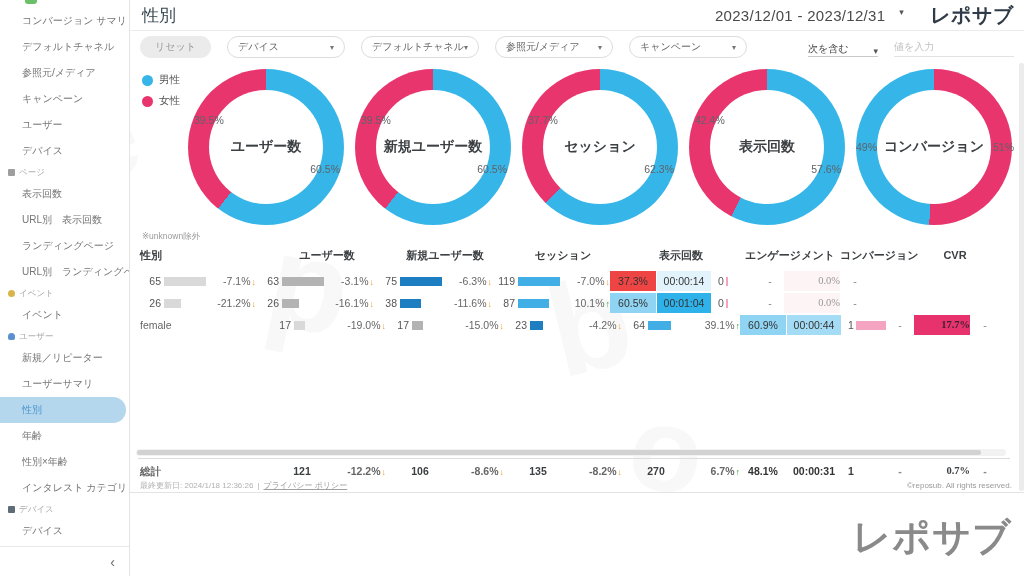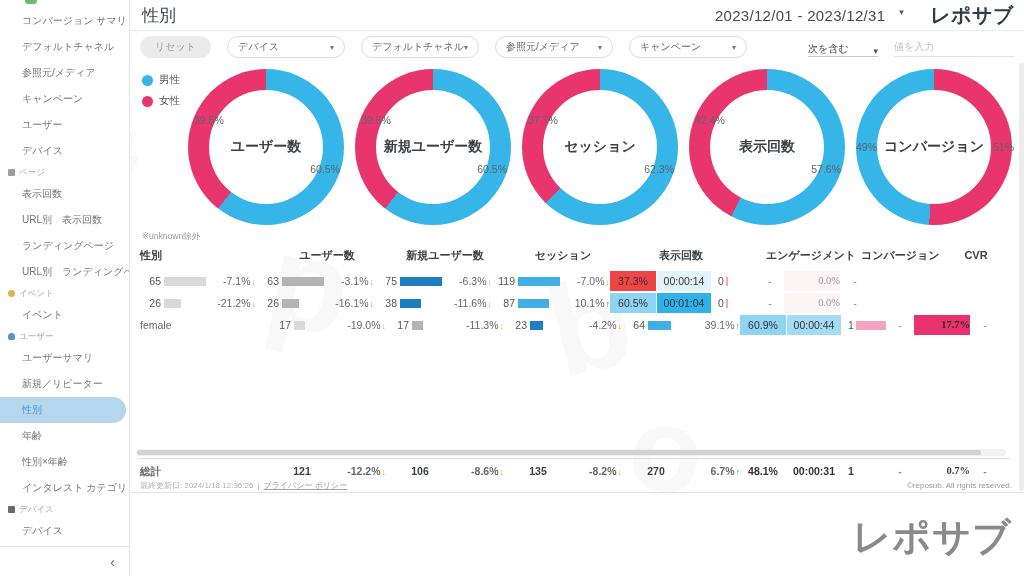--- a/index.html
+++ b/index.html
@@ -89,21 +89,21 @@
 
   
   .tablewrap { position:absolute; left:8px; top:243px; z-index:1; }
   .trow { display:flex; align-items:center; height:20px; margin-bottom:2px;
     font-size:10.5px; color:#555; }
   .trow.thead { height:24px; margin-bottom:4px; font-size:11px; font-weight:700;
     color:#3c4043; }
   .hcell { text-align:center; white-space:nowrap; }
   .hcell.dim { width:130px; text-align:left; padding-left:2px; }
   .hcell.g { width:118px; }
-  .hcell.eng { width:100px;margin-left:21px; }
+  .hcell.eng { width:100px; }
   .hcell.conv { width:72px; }
   .hcell.cvr { width:86px; }
   .cell { height:20px; line-height:20px; white-space:nowrap; }
   .cell.dim { width:130px; padding-left:2px; color:#666; }
   .cell.val { width:26px; text-align:right; padding-right:3px; }
   .cell.barw { width:42px; display:flex; align-items:center; }
   .bar { height:9px; }
   .cell.del { width:50px; text-align:right; color:#666; }
   .arr { font-size:9px; margin-left:1px; font-weight:700; }
   .arr.down { color:#f59b23; }
@@ -165,22 +165,22 @@
         <div class="sb-item">URL別　ランディングページ</div>
         <div class="sb-sec">
           <span class="ico event-icon"></span>
           <span>イベント</span>
         </div>
         <div class="sb-item">イベント</div>
         <div class="sb-sec">
           <span class="ico user-icon"></span>
           <span>ユーザー</span>
         </div>
+        <div class="sb-item">新規／リピーター</div>
         <div class="sb-item">ユーザーサマリ</div>
-        <div class="sb-item">新規／リピーター</div>
         <div class="sb-item sel">性別</div>
         <div class="sb-item">年齢</div>
         <div class="sb-item">性別×年齢</div>
         <div class="sb-item">インタレスト カテゴリ</div>
         <div class="sb-sec">
           <span class="ico device-icon"></span>
           <span>デバイス</span>
         </div>
         <div class="sb-item">デバイス</div>
         <div class="sb-item">OS</div>
@@ -363,21 +363,21 @@
           <div class="cell dim">female</div>
           <div class="cell val">17</div>
           <div class="cell barw">
             <div class="bar" style="width: 26%; background: rgb(217, 217, 217);"></div>
           </div>
           <div class="cell del"><span>-19.0%</span><span class="arr down">↓</span></div>
           <div class="cell val">17</div>
           <div class="cell barw">
             <div class="bar" style="width: 27%; background: rgb(179, 179, 179);"></div>
           </div>
-          <div class="cell del"><span>-11.3%</span><span class="arr down">↓</span></div>
+          <div class="cell del"><span>-15.0%</span><span class="arr down">↓</span></div>
           <div class="cell val">23</div>
           <div class="cell barw">
             <div class="bar" style="width: 31%; background: rgb(29, 127, 194);"></div>
           </div>
           <div class="cell del"><span>-4.2%</span><span class="arr down">↓</span></div>
           <div class="cell val">64</div>
           <div class="cell barw">
             <div class="bar" style="width: 54%; background: rgb(65, 175, 229);"></div>
           </div>
           <div class="cell del"><span>39.1%</span><span class="arr up">↑</span></div>

